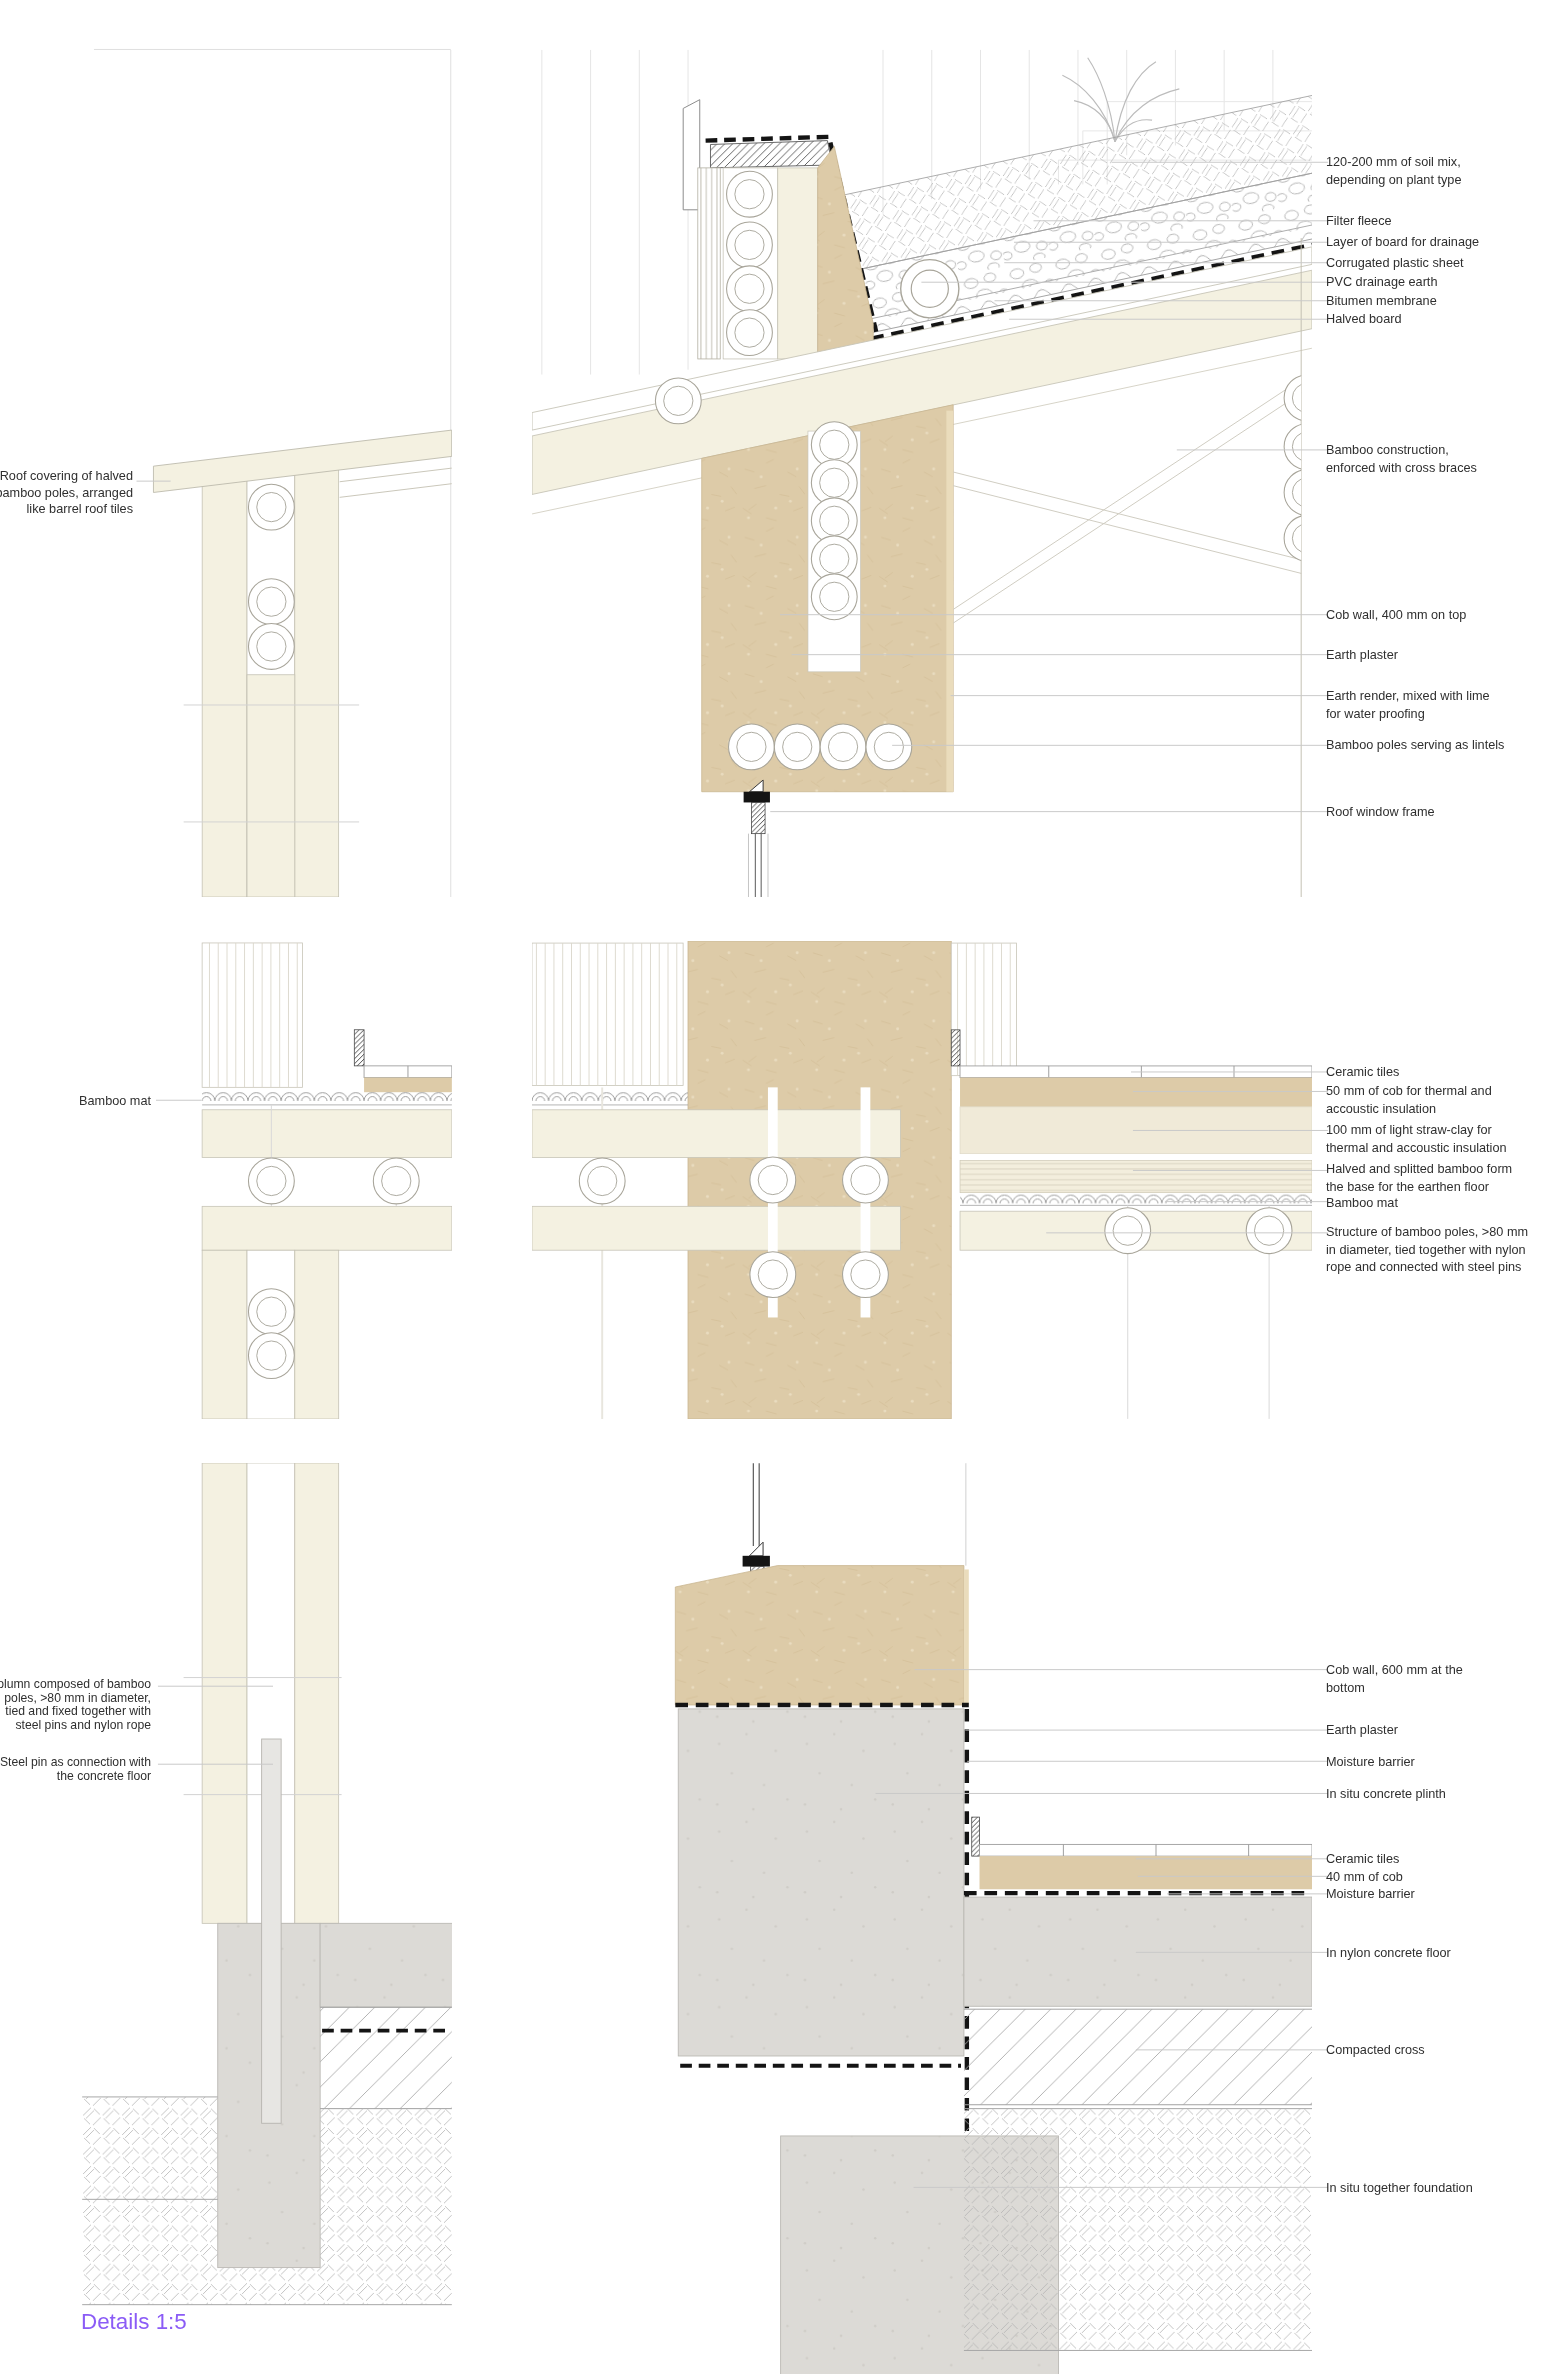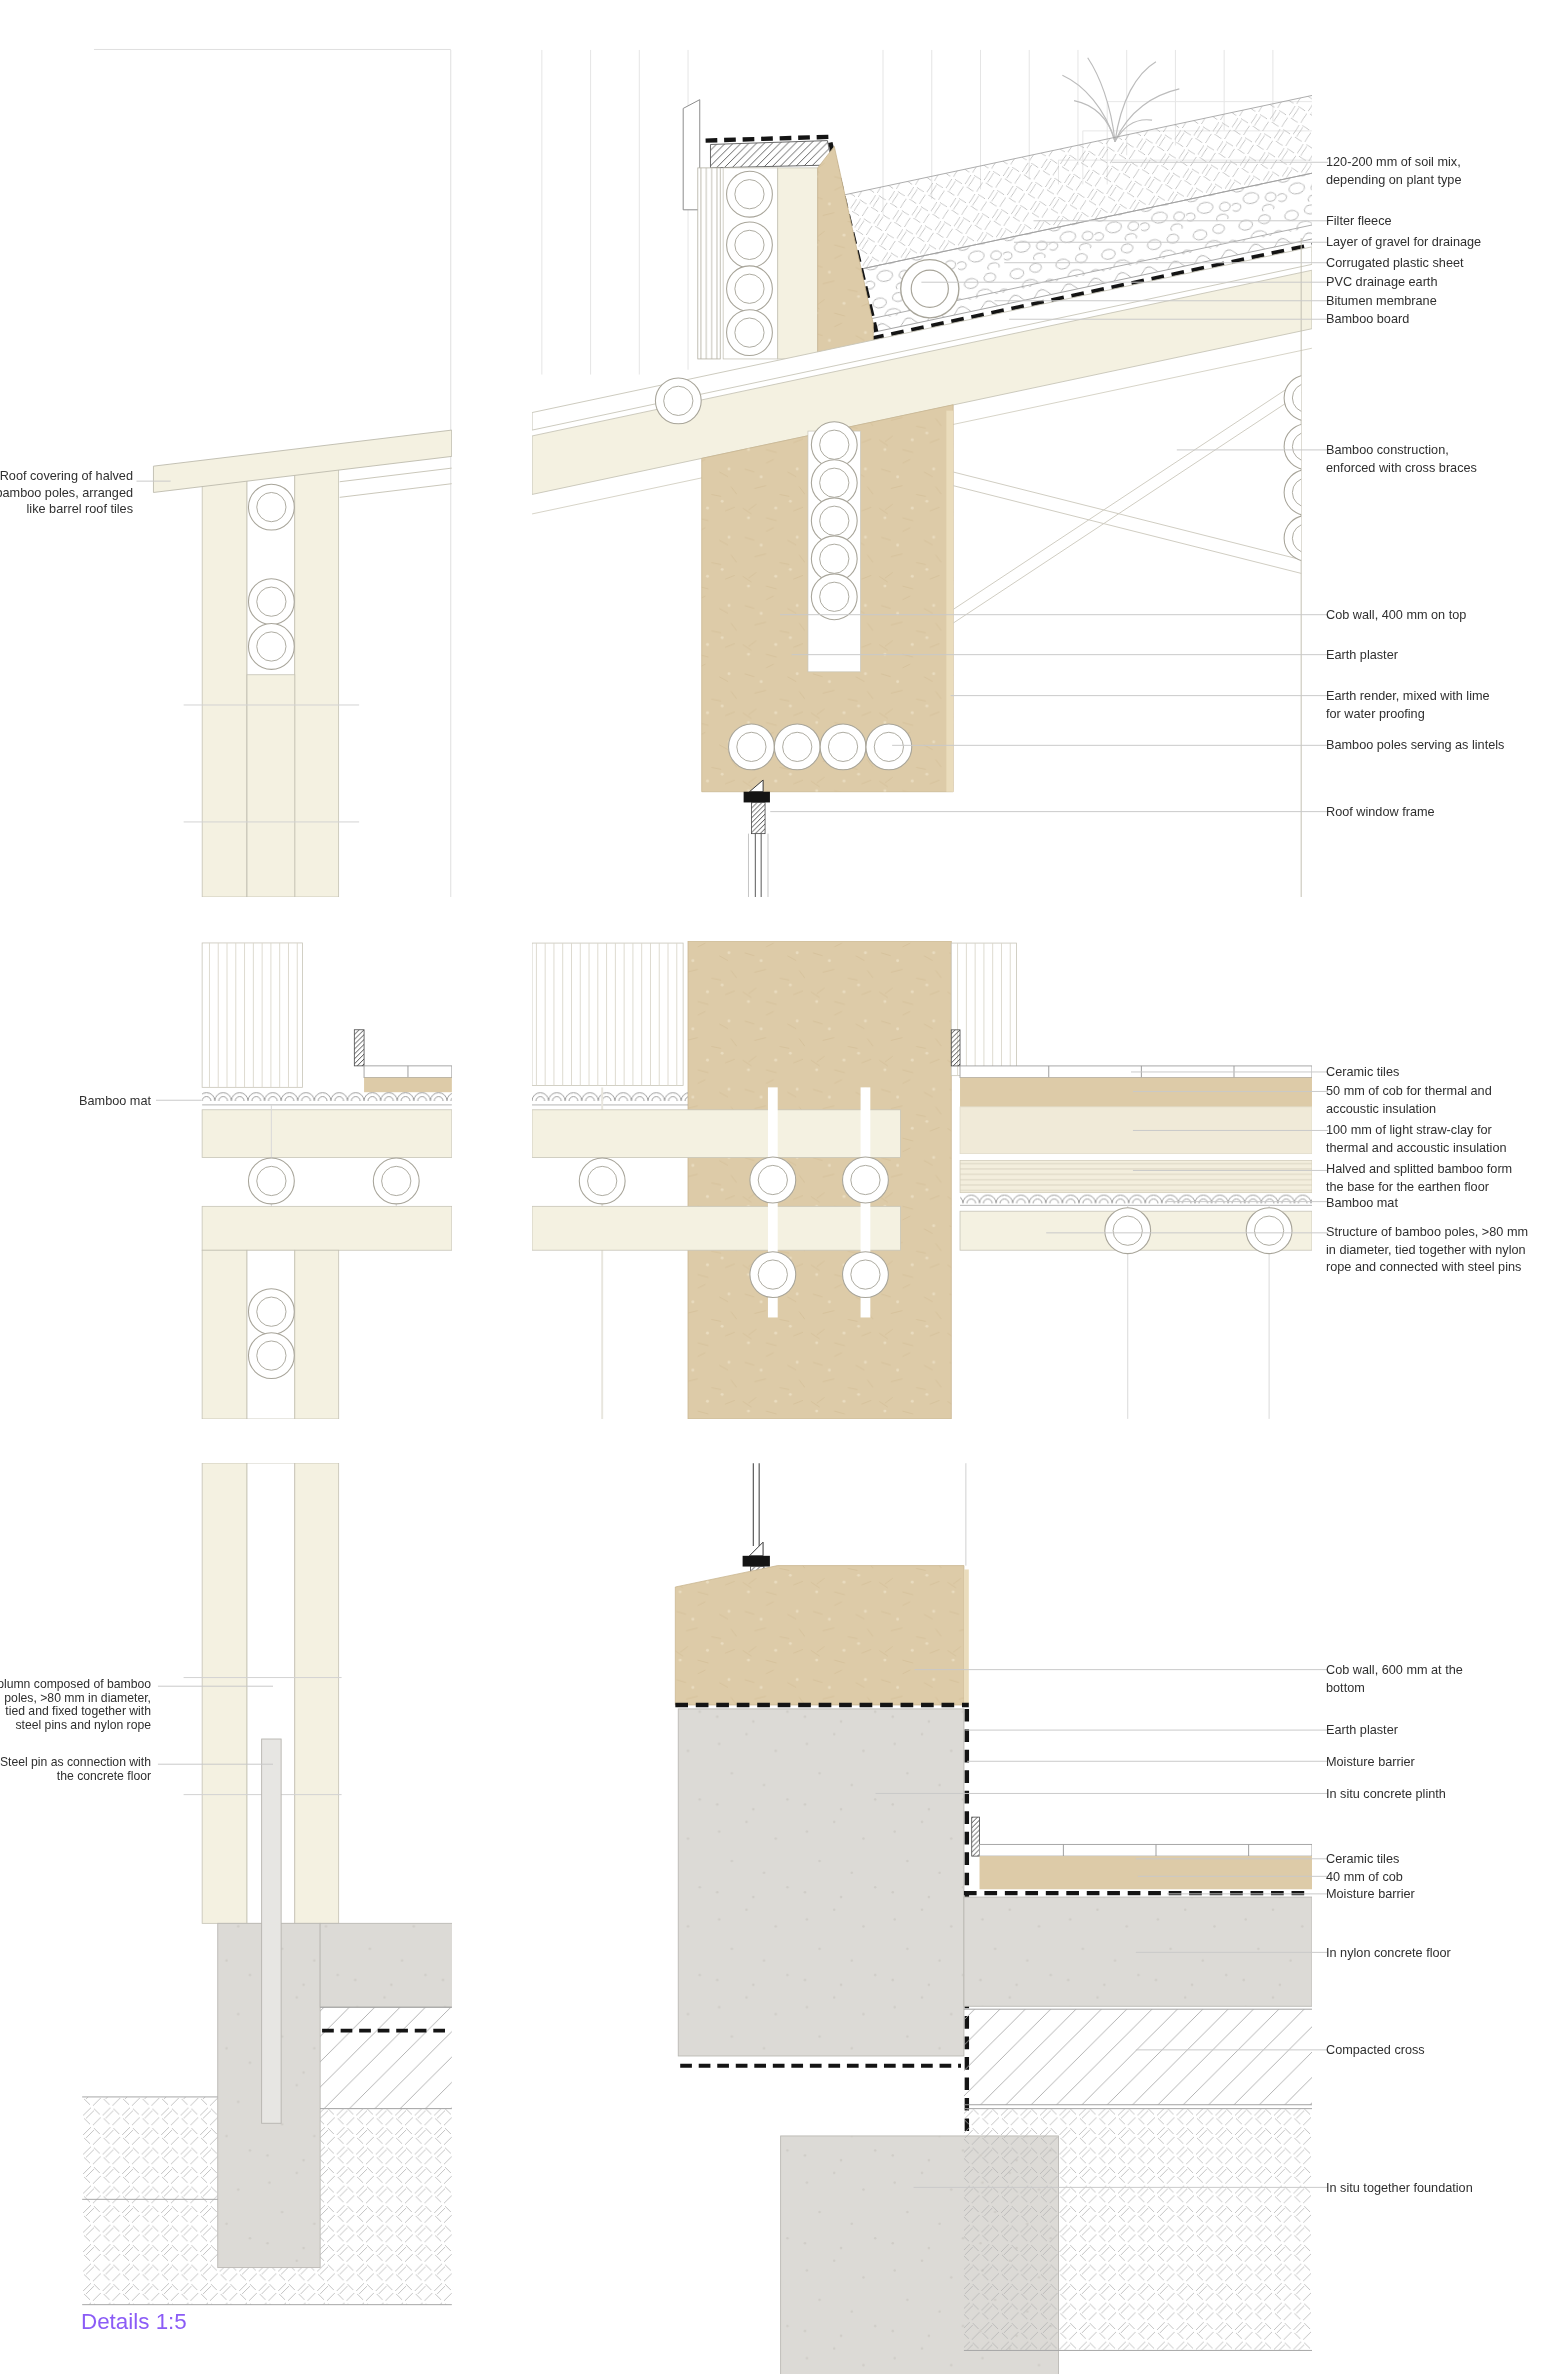--- a/index.html
+++ b/index.html
@@ -399,25 +399,25 @@
 <div class="label-l l2">Column composed of bamboo
 poles, &gt;80 mm in diameter,
 tied and fixed together with
 steel pins and nylon rope</div>
 <div class="label-l l3">Steel pin as connection with
 the concrete floor</div>
 
 <div class="label-r r0">120-200 mm of soil mix,
 depending on plant type</div>
 <div class="label-r r1">Filter fleece</div>
-<div class="label-r r2">Layer of gravel for drainage</div>
+<div class="label-r r2">Layer of board for drainage</div>
 <div class="label-r r3">Corrugated plastic sheet</div>
 <div class="label-r r4">PVC drainage earth</div>
 <div class="label-r r5">Bitumen membrane</div>
-<div class="label-r r6">Bamboo board</div>
+<div class="label-r r6">Halved board</div>
 <div class="label-r r7">Bamboo construction,
 enforced with cross braces</div>
 <div class="label-r r8">Cob wall, 400 mm on top</div>
 <div class="label-r r9">Earth plaster</div>
 <div class="label-r r10">Earth render, mixed with lime
 for water proofing</div>
 <div class="label-r r11">Bamboo poles serving as lintels</div>
 <div class="label-r r12">Roof window frame</div>
 <div class="label-r r13">Ceramic tiles</div>
 <div class="label-r r14">50 mm of cob for thermal and

